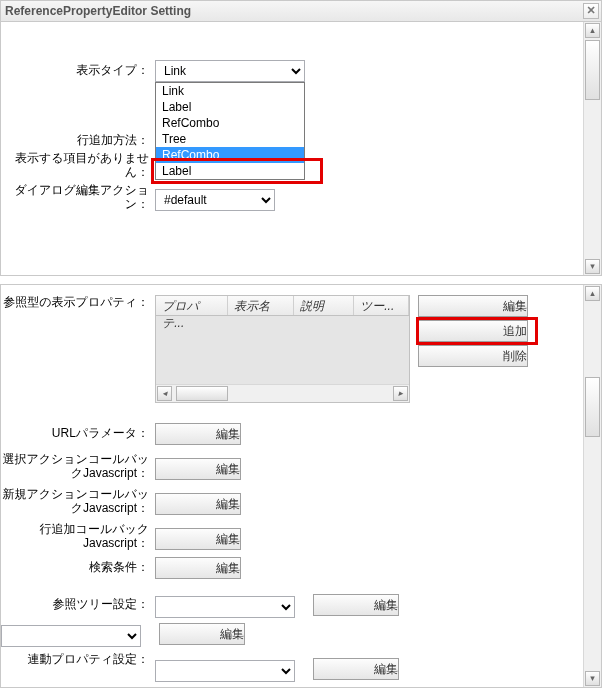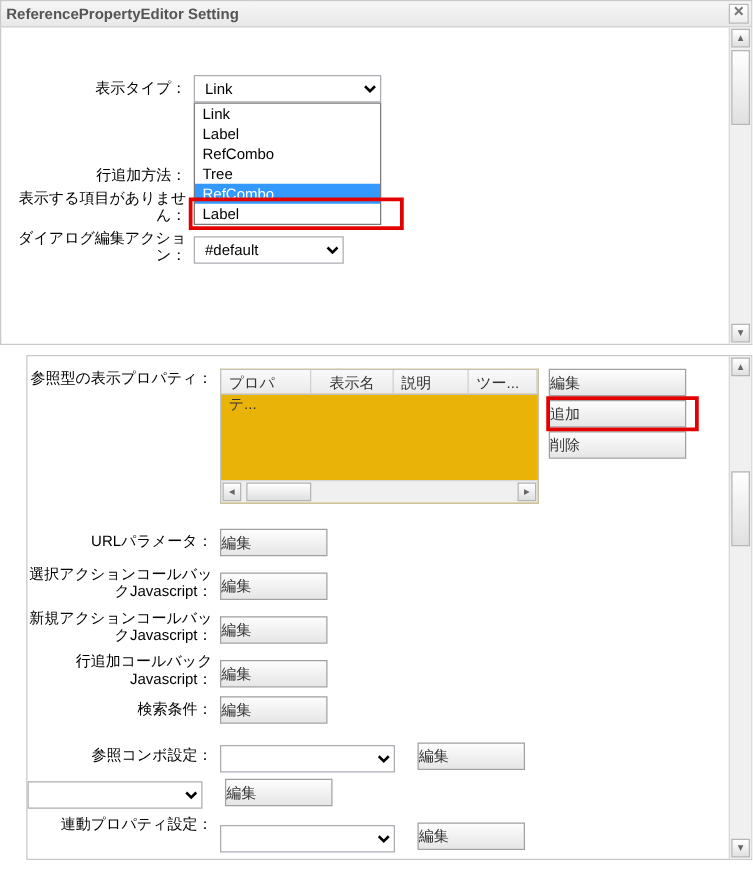--- a/index.html
+++ b/index.html
@@ -13,22 +13,22 @@
   .scrollbar .down { bottom:1px; }
   .scrollbar .thumb { position:absolute; left:1px; width:15px; background:linear-gradient(#fff,#e0e0e0); border:1px solid #b5b5b5; }
   .row { display:flex; align-items:flex-start; margin-bottom:4px; padding-right:22px; }
   .lbl { width:154px; min-width:154px; text-align:right; padding-right:6px; color:#000000; font-weight:normal; line-height:14px; padding-top:3px; }
   .ctl { position:relative; }
   select, input[type="text"] { height:22px; border:1px solid #abadb3; padding:0 4px; background:#fff; }
   select { padding-right:18px; }
   .dropdown-box { position:absolute; top:22px; left:0; width:150px; background:#fff; border:1px solid #7a7a7a; z-index:10; }
   .dropdown-box .opt { padding:1px 6px; color:#000; }
   .dropdown-box .opt.sel { background:#3399ff; color:#fff; }
-  .btn { display:inline-block; min-width:86px; height:22px; border:1px solid #a0a0a0; background:linear-gradient(#fdfdfd,#e6e6e6); text-align:left; line-height:20px; color:#333; margin:0 2px 3px 0; }
-  .table-wrap { position:relative; width:255px; height:108px; border:1px solid #c1c1c1; background:#eab308; }
+  .btn { display:inline-block; min-width:86px; height:22px; border:1px solid #a0a0a0; background:linear-gradient(#fdfdfd,#e6e6e6); text-align:right; line-height:20px; color:#333; margin:0 2px 3px 0; }
+  .table-wrap { position:relative; width:255px; height:108px; border:1px solid #c1c1c1; background:#e5e5e5;font-style:italic; }
   .table-head { display:flex; height:20px; background:linear-gradient(#fafafa,#eaeaea); border-bottom:1px solid #c1c1c1; }
   .th { border-right:1px solid #d0d0d0; padding:2px 6px; color:#333; }
   .table-empty { position:absolute; left:0; right:0; top:46px; text-align:center; color:#333; }
   .table-hscroll { position:absolute; left:0; right:0; bottom:0; height:18px; background:#f0f0f0; border-top:1px solid #d8d8d8; }
   .table-hscroll .left, .table-hscroll .right { position:absolute; width:15px; height:15px; top:1px; background:linear-gradient(#fff,#e0e0e0); border:1px solid #b5b5b5; font-size:9px; text-align:center; line-height:13px; color:#666; }
   .table-hscroll .left { left:1px; }
   .table-hscroll .right { right:1px; }
   .table-hscroll .hthumb { position:absolute; top:1px; left:20px; width:52px; height:15px; background:linear-gradient(#fff,#e0e0e0); border:1px solid #b5b5b5; }
   .side-buttons { margin-left:8px; display:flex; flex-direction:column; }
   .side-buttons .btn { min-width:110px; }
@@ -87,29 +87,29 @@
     </div>
   </div>
 
   <div class="scrollbar">
     <div class="up">▴</div>
     <div class="thumb" style="top:18px; height:60px;"></div>
     <div class="down">▾</div>
   </div>
 </div>
 
-<div class="pane2" style="height:404px;margin-left:21px;">
+<div class="pane2" style="height:404px;">
 
   <div class="row">
     <div class="lbl" style="padding-top:0;">参照型の表示プロパティ：</div>
     <div class="ctl" style="display:flex;">
       <div class="table-wrap">
         <div class="table-head">
           <div class="th" style="width:72px;">プロパテ...</div>
-          <div class="th" style="width:66px;text-align:center;">表示名</div>
+          <div class="th" style="width:66px;">表示名</div>
           <div class="th" style="width:60px;">説明</div>
           <div class="th" style="flex:1;">ツー...</div>
         </div>
         <div class="table-hscroll">
           <div class="left">◂</div>
           <div class="hthumb"></div>
           <div class="right">▸</div>
         </div>
       </div>
       <div class="side-buttons" style="position:relative;">
@@ -140,21 +140,21 @@
     <div class="ctl" style="margin-top:6px;"><span class="btn">編集</span></div>
   </div>
   <div class="row">
     <div class="lbl">検索条件：</div>
     <div class="ctl"><span class="btn">編集</span></div>
   </div>
 
   <div style="height:8px;"></div>
 
   <div class="row">
-    <div class="lbl">参照コンボ設定：</div>
+    <div class="lbl">参照ツリー設定：</div>
     <div class="ctl" style="display:flex; align-items:center;">
       <select style="width:140px;"><option></option></select>
       <span style="width:18px;"></span>
       <span class="btn">編集</span>
     </div>
   </div>
   <div class="row">
     <div class="ctl" style="display:flex; align-items:center;">
       <select style="width:140px;"><option></option></select>
       <span style="width:18px;"></span>

